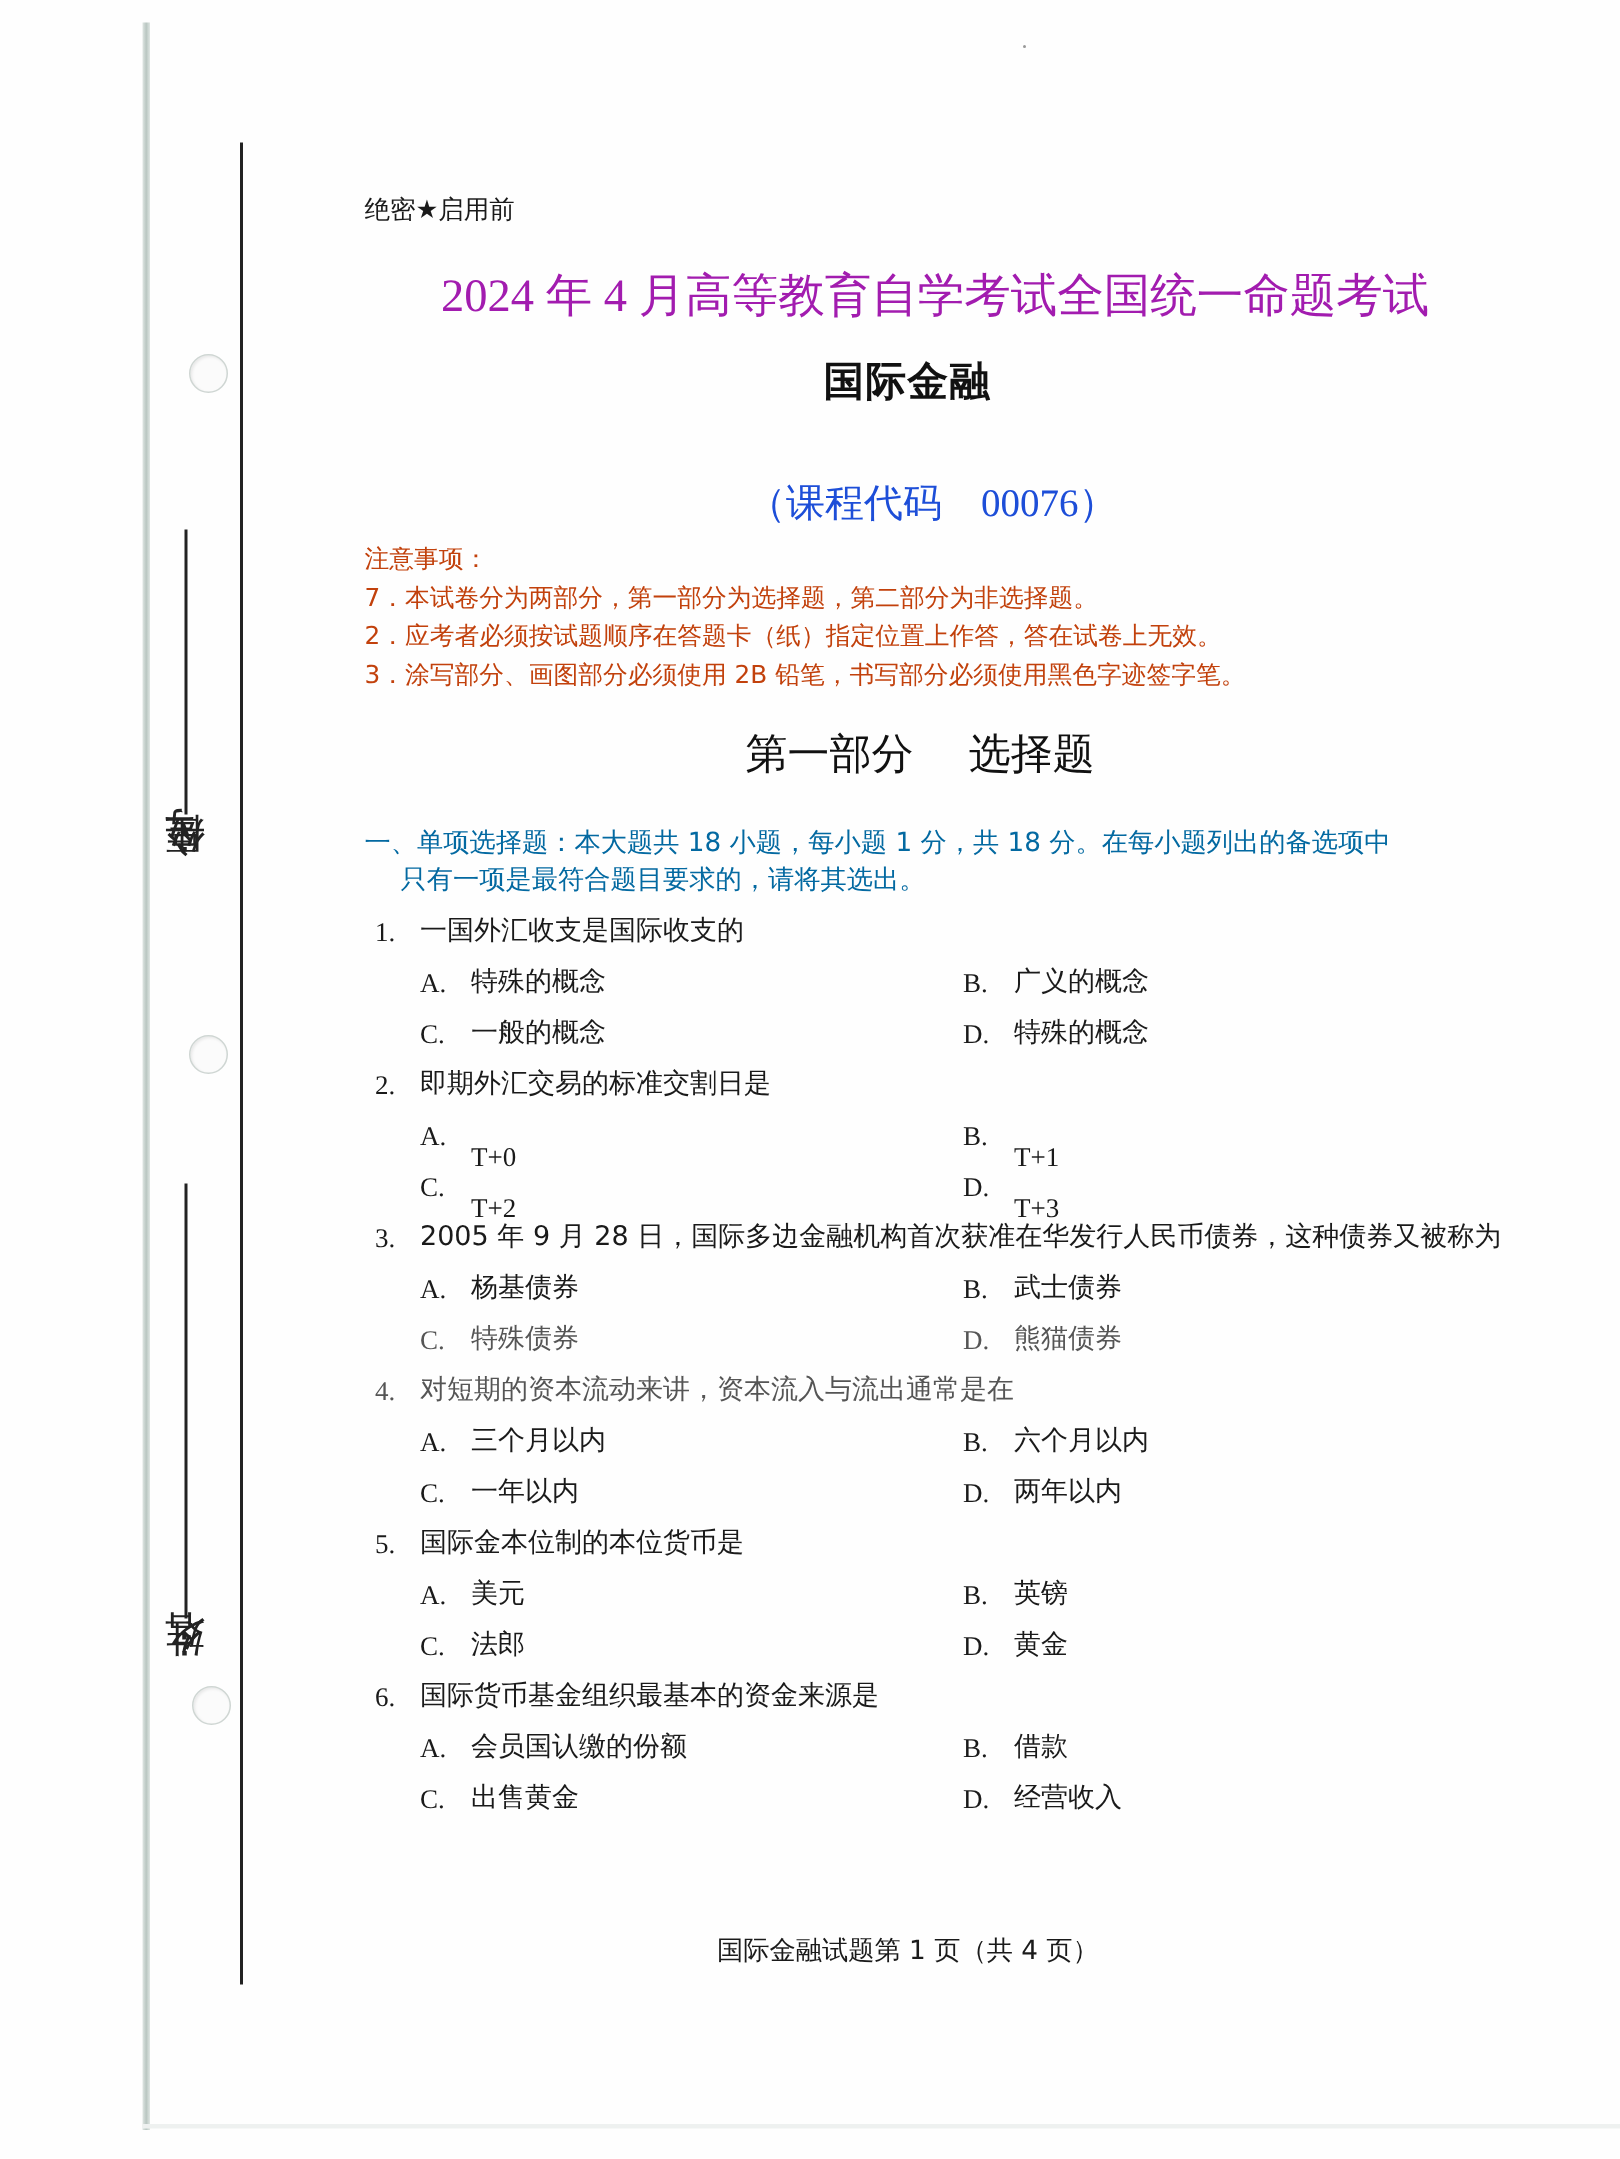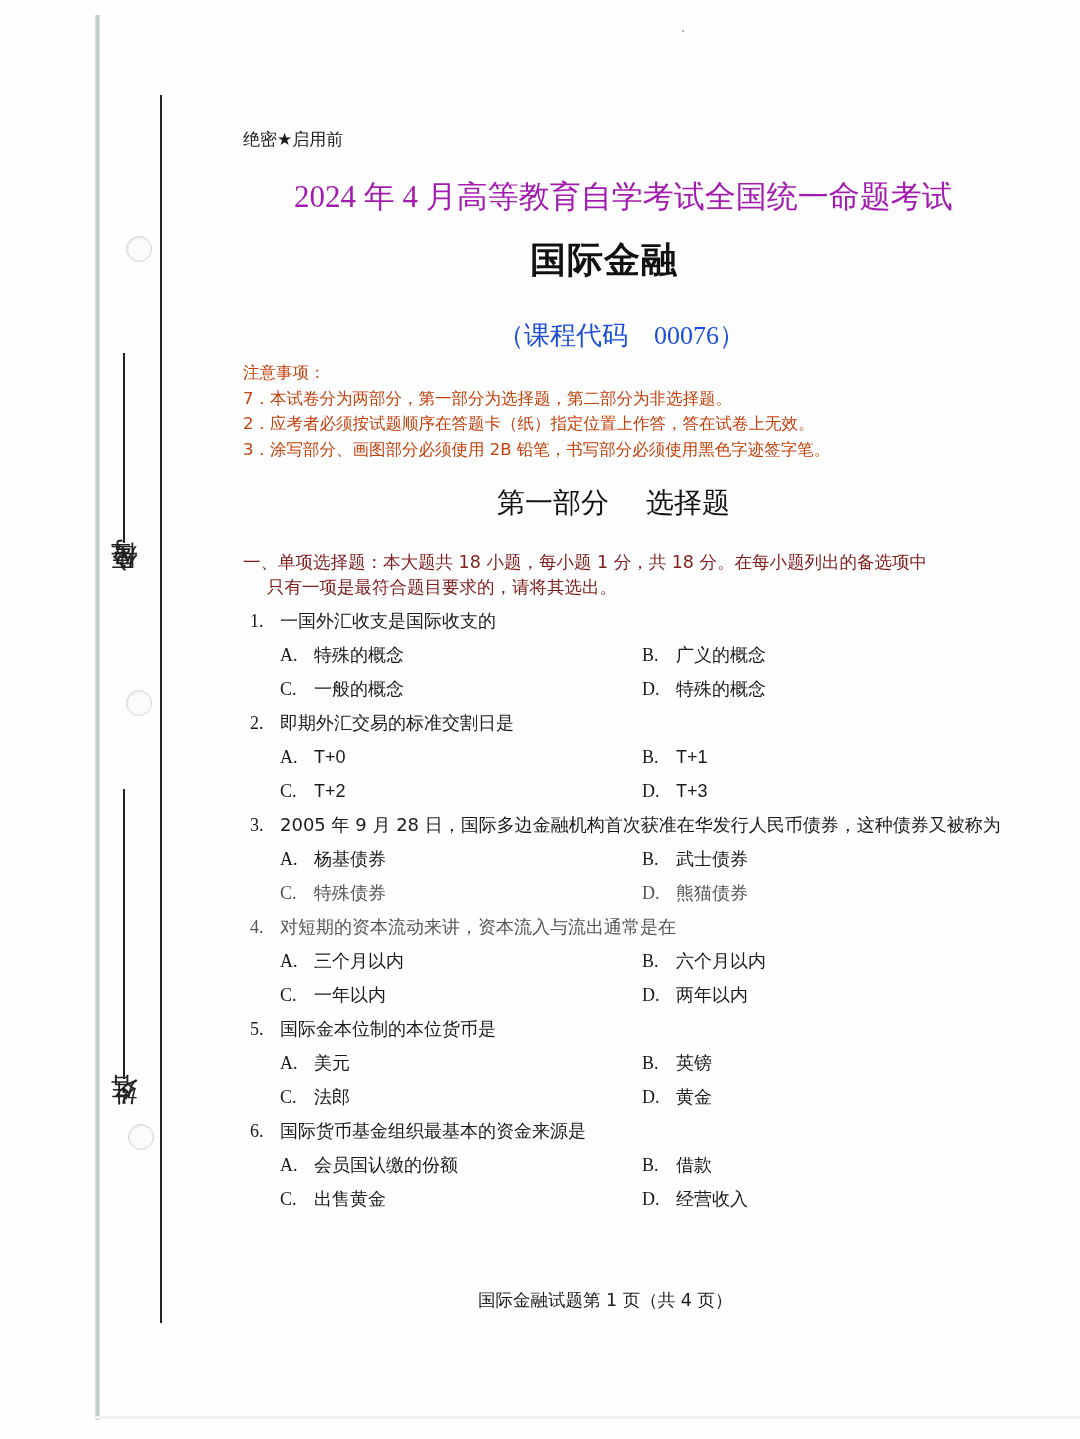--- a/index.html
+++ b/index.html
@@ -89,23 +89,23 @@
     .exam-title {
       position: absolute;
       left: 294px; top: 176px;
       font-family: "Liberation Serif", "DejaVu Serif", serif;
       font-size: 31px;
       color: #a21caf;
       white-space: nowrap;
     }
     .subject {
       position: absolute;
-      left: 530px; top: 236px;
-      font-family: "DejaVu Sans", "Liberation Sans", sans-serif;
-      font-size: 36px;
+      left: 549px; top: 236px;
+      font-family: "DejaVu Sans", "Liberation Sans", sans-serif;
+      font-size: 27px;
       font-weight: bold;
       color: #111;
       letter-spacing: 1px;
     }
     .course-code {
       position: absolute;
       left: 498px; top: 318px;
       font-family: "Liberation Serif", "DejaVu Serif", serif;
       font-size: 26px;
       color: #1d4ed8;
@@ -128,21 +128,21 @@
       color: #111;
       white-space: pre;
     }
     .section-header {
       position: absolute;
       left: 243px; top: 550px;
       width: 760px;
       font-family: "DejaVu Sans", "Liberation Sans", sans-serif;
       font-size: 17.5px;
       line-height: 25px;
-      color: #7f1d1d;
+      color: #0369a1;
     }
     .section-header .line2 { padding-left: 24px; }
 
     .questions {
       position: absolute;
       left: 250px; top: 604px;
       width: 760px;
       font-family: "DejaVu Sans", "Liberation Sans", sans-serif;
       font-size: 18px;
       color: #1a1a1a;
@@ -172,21 +172,21 @@
       display: flex;
       width: 362px;
       white-space: nowrap;
     }
     .option .letter {
       font-family: "Liberation Serif", "DejaVu Serif", serif;
       width: 34px;
       flex: 0 0 34px;
     }
     .option .text { font-family: "DejaVu Sans", "Liberation Sans", sans-serif; }
-    .option .text.latin { font-family: Liberation Sans, sans-serif; }
+    .option .text.latin { font-family: Liberation Serif, serif; margin-top: 14px; }
     .faded { color: #555; }
 
     .footer {
       position: absolute;
       left: 478px; top: 1288px;
       font-family: "DejaVu Sans", "Liberation Sans", sans-serif;
       font-size: 17.5px;
       color: #1a1a1a;
       white-space: nowrap;
     }

